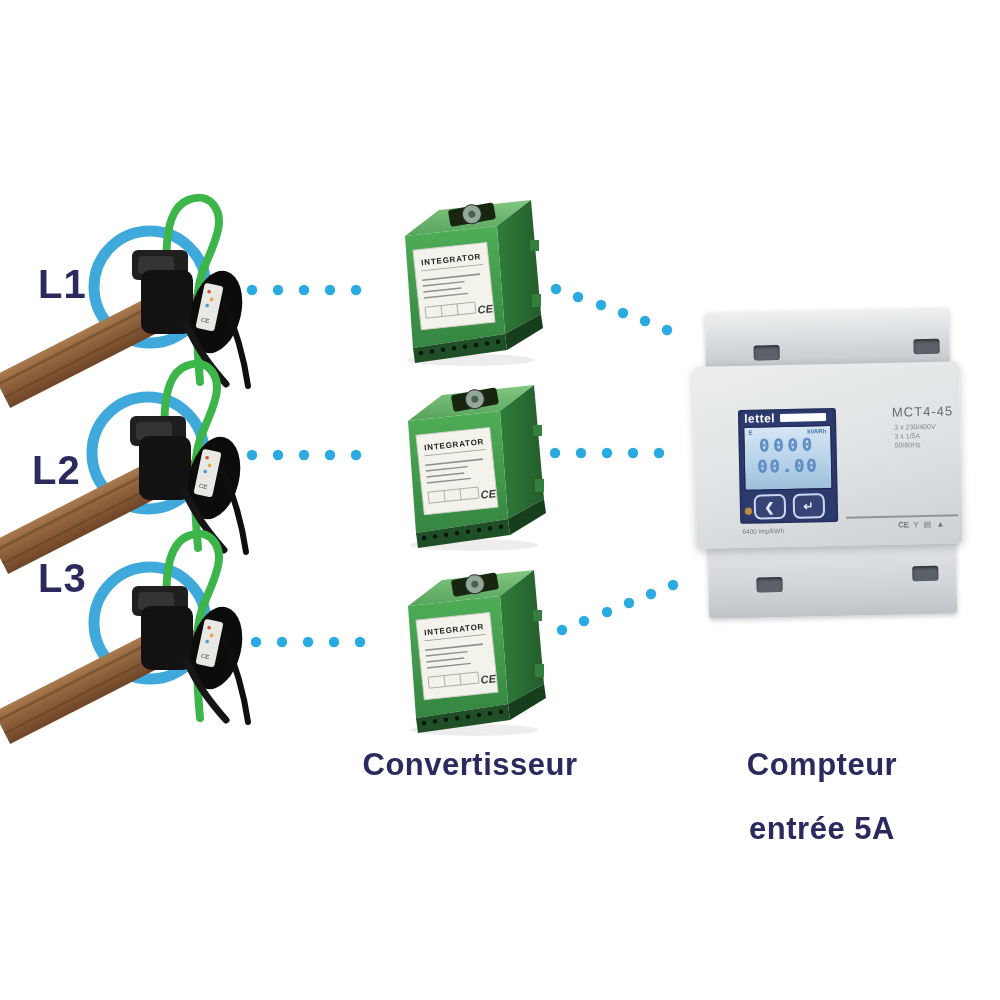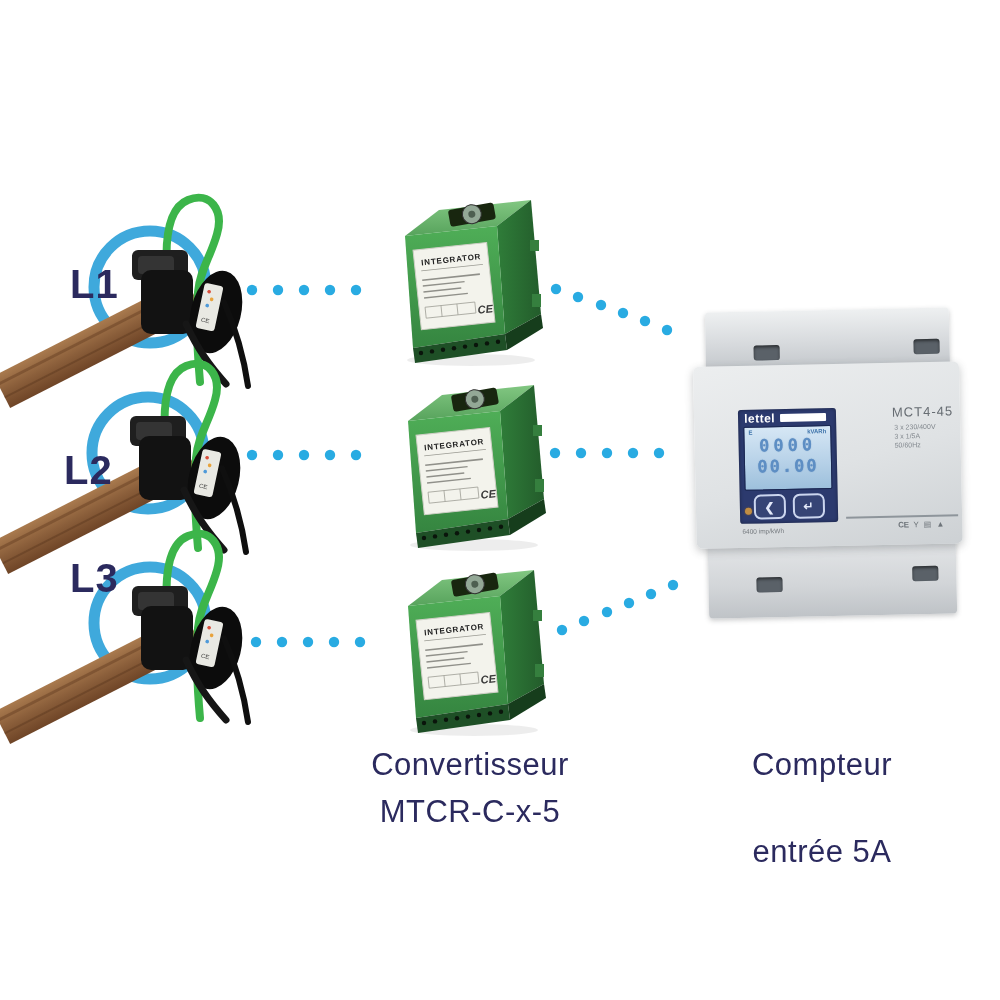--- a/index.html
+++ b/index.html
@@ -1,24 +1,24 @@
 <!DOCTYPE html>
 <html><head>
 <meta charset="utf-8">
 <style>
   html,body{margin:0;padding:0;background:#ffffff;}
   .canvas{position:relative;width:1000px;height:1000px;background:#ffffff;overflow:hidden;
           font-family:"Liberation Sans",sans-serif;}
   .art{position:absolute;left:0;top:0;width:1000px;height:1000px;}
   .dot{fill:#29ABE2;}
 
-  .phase-label{position:absolute;font-size:40px;font-weight:600;color:#2B2A5E;letter-spacing:1px;margin-left:32px;}
+  .phase-label{position:absolute;font-size:40px;font-weight:600;color:#2B2A5E;letter-spacing:1px;}
 
   .caption{position:absolute;width:340px;text-align:center;color:#2B2A5E;
-           font-size:31px;font-weight:400;letter-spacing:.5px;}
+           font-size:31px;font-weight:700;letter-spacing:.5px;}
 
   
   .meter{position:absolute;left:695px;top:308px;width:272px;height:310px;transform:rotate(-1.2deg);}
   .m-block{position:absolute;border-radius:4px;box-shadow:0 2px 5px rgba(60,65,70,.28);}
   .m-top{left:13px;top:2px;width:244px;height:58px;
          background:linear-gradient(180deg,#eef0f1 0%,#d7dadd 55%,#c3c7cb 100%);}
   .m-bottom{left:11px;top:232px;width:248px;height:76px;
          background:linear-gradient(180deg,#e4e6e8 0%,#d2d5d8 60%,#bfc3c7 100%);}
   .slot{position:absolute;width:26px;height:15px;background:#5a6168;border-radius:3px;
         box-shadow:inset 0 2px 3px rgba(0,0,0,.5);}
@@ -241,17 +241,16 @@
       <div class="m-icons">
         <span>CE</span>
         <span>Y</span>
         <span>▤</span>
         <span>▲</span>
       </div>
     </div>
   </div>
 
   <div class="caption" style="left:300px;top:747px">Convertisseur</div>
-  <div class="caption" style="left:300px;top:794px">MTCR-C-x-5</div>
   <div class="caption" style="left:652px;top:747px">Compteur</div>
-  <div class="caption" style="left:652px;top:834px">entrée 5A</div>
+  <div class="caption" style="left:652px;top:811px">entrée 5A</div>
 
 </div>
 
 </body></html>

